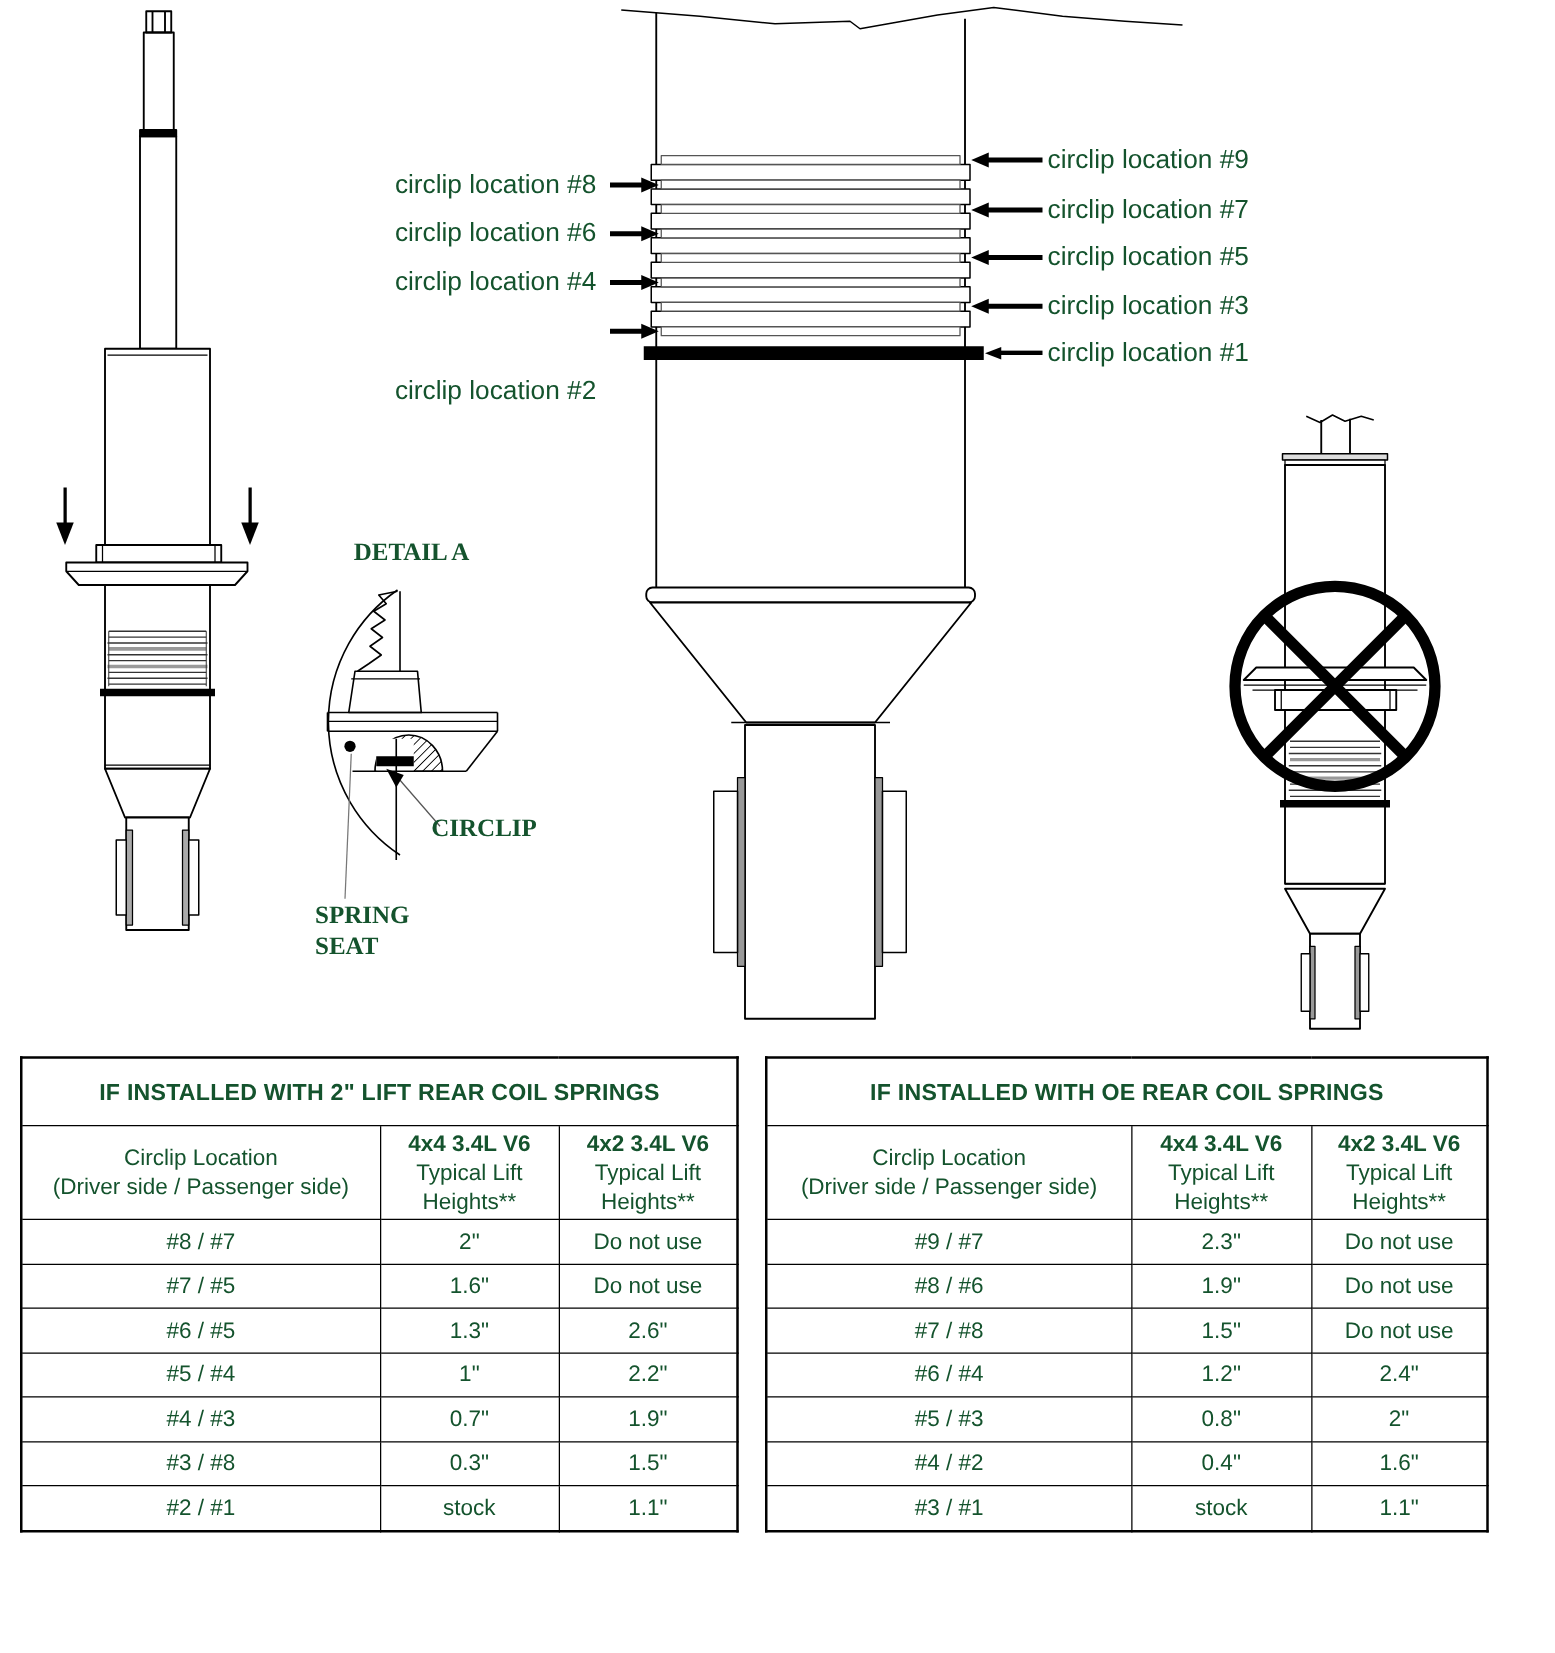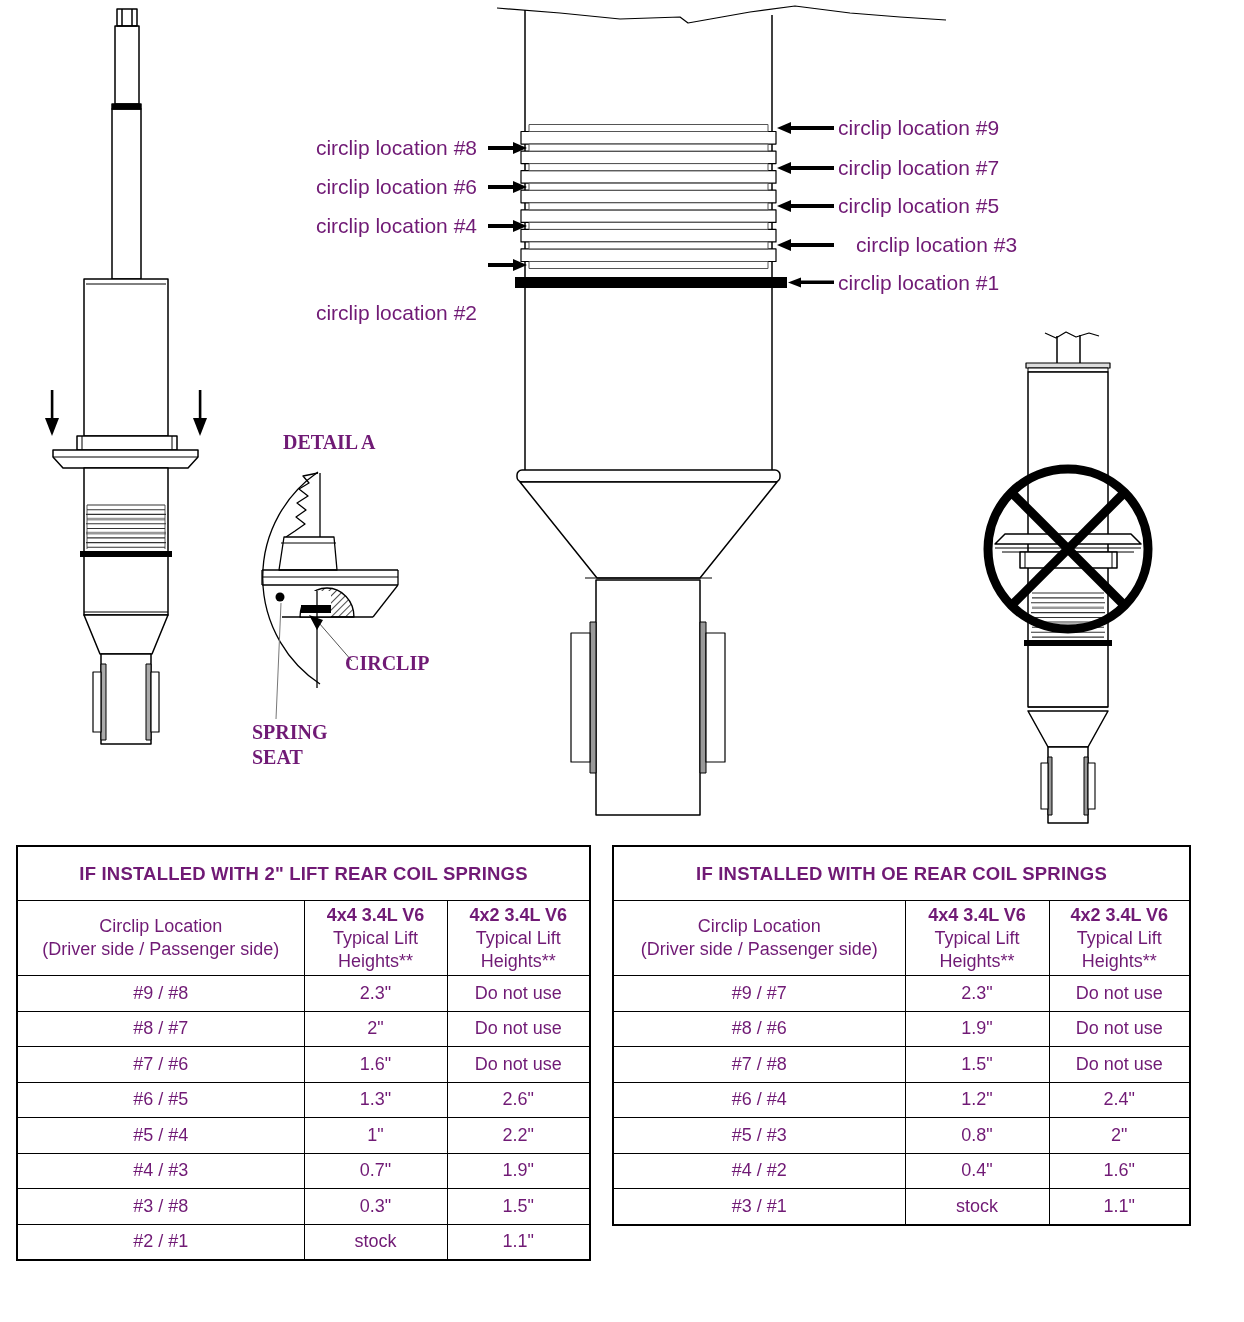--- a/index.html
+++ b/index.html
@@ -1,17 +1,17 @@
 <!DOCTYPE html>
 <html><head>
 <meta charset="utf-8">
 <style>
   html,body{margin:0;padding:0;background:#fff;}
   .canvas{position:relative;width:1244px;height:1322px;background:#ffffff;overflow:hidden;
-          font-family:"Liberation Sans",sans-serif;color:#701a75;}
+          font-family:"Liberation Sans",sans-serif;color:#14532d;}
   .artwork{position:absolute;left:0;top:0;}
   .lbl{position:absolute;white-space:nowrap;}
   .sans-lbl{font-family:"Liberation Sans",sans-serif;font-size:21px;line-height:27px;}
   .serif-lbl{font-family:"Liberation Serif",serif;font-size:20px;line-height:25px;font-weight:bold;}
   .bold{font-weight:bold;}
   .right-align{text-align:right;width:200px;}
   .pre{white-space:pre-line;}
   table.dtable{position:absolute;border-collapse:collapse;table-layout:fixed;background:#fff;
                font-size:18px;text-align:center;border:2.5px solid #000;}
   table.dtable td{border:1.6px solid #000;vertical-align:middle;padding:0 4px;overflow:hidden;}
@@ -212,21 +212,21 @@
   </svg>
 
   <div class="lbl sans-lbl right-align" style="left:277px;top:134px;">circlip location #8</div>
   <div class="lbl sans-lbl right-align" style="left:277px;top:173px;">circlip location #6</div>
   <div class="lbl sans-lbl right-align" style="left:277px;top:212px;">circlip location #4</div>
   <div class="lbl sans-lbl right-align" style="left:277px;top:251px;margin-top:48px;">circlip location #2</div>
 
   <div class="lbl sans-lbl" style="left:838px;top:114px;">circlip location #9</div>
   <div class="lbl sans-lbl" style="left:838px;top:154px;">circlip location #7</div>
   <div class="lbl sans-lbl" style="left:838px;top:192px;">circlip location #5</div>
-  <div class="lbl sans-lbl" style="left:838px;top:231px;margin-left:18px;">circlip location #3</div>
+  <div class="lbl sans-lbl" style="left:838px;top:231px;">circlip location #3</div>
   <div class="lbl sans-lbl" style="left:838px;top:269px;">circlip location #1</div>
 
   <div class="lbl serif-lbl bold" style="left:283px;top:430px;">DETAIL A</div>
   <div class="lbl serif-lbl" style="left:345px;top:651px;">CIRCLIP</div>
   <div class="lbl serif-lbl pre" style="left:252px;top:720px;">SPRING
 SEAT</div>
 
   <table class="dtable" style="left:16px;top:845px;width:573px;">
     <colgroup>
         <col style="width:287px">
@@ -245,31 +245,26 @@
       <td>
         <div class="hdr-bold">4x4 3.4L V6</div>
         <div>Typical Lift Heights**</div>
       </td>
       <td>
         <div class="hdr-bold">4x2 3.4L V6</div>
         <div>Typical Lift Heights**</div>
       </td>
     </tr>
     <tr class="data-row">
-      <td>#9 / #8</td>
-      <td>2.3"</td>
-      <td>Do not use</td>
-    </tr>
-    <tr class="data-row">
       <td>#8 / #7</td>
       <td>2"</td>
       <td>Do not use</td>
     </tr>
     <tr class="data-row">
-      <td>#7 / #6</td>
+      <td>#7 / #5</td>
       <td>1.6"</td>
       <td>Do not use</td>
     </tr>
     <tr class="data-row">
       <td>#6 / #5</td>
       <td>1.3"</td>
       <td>2.6"</td>
     </tr>
     <tr class="data-row">
       <td>#5 / #4</td>

